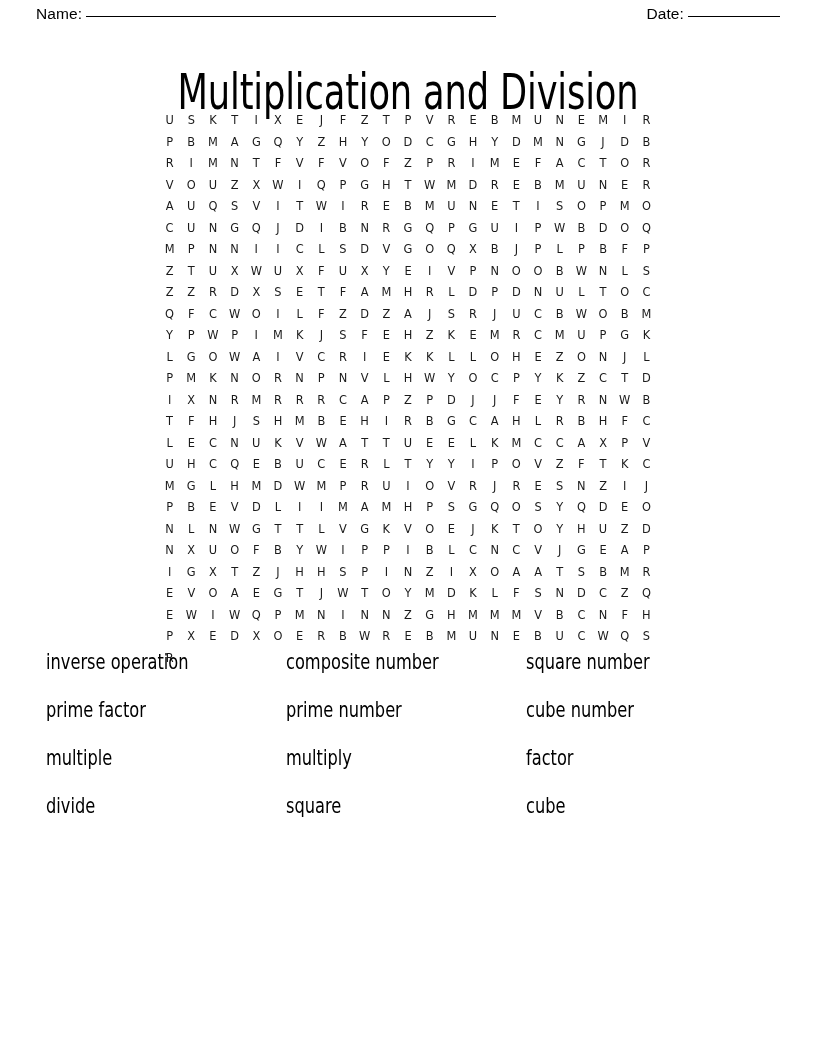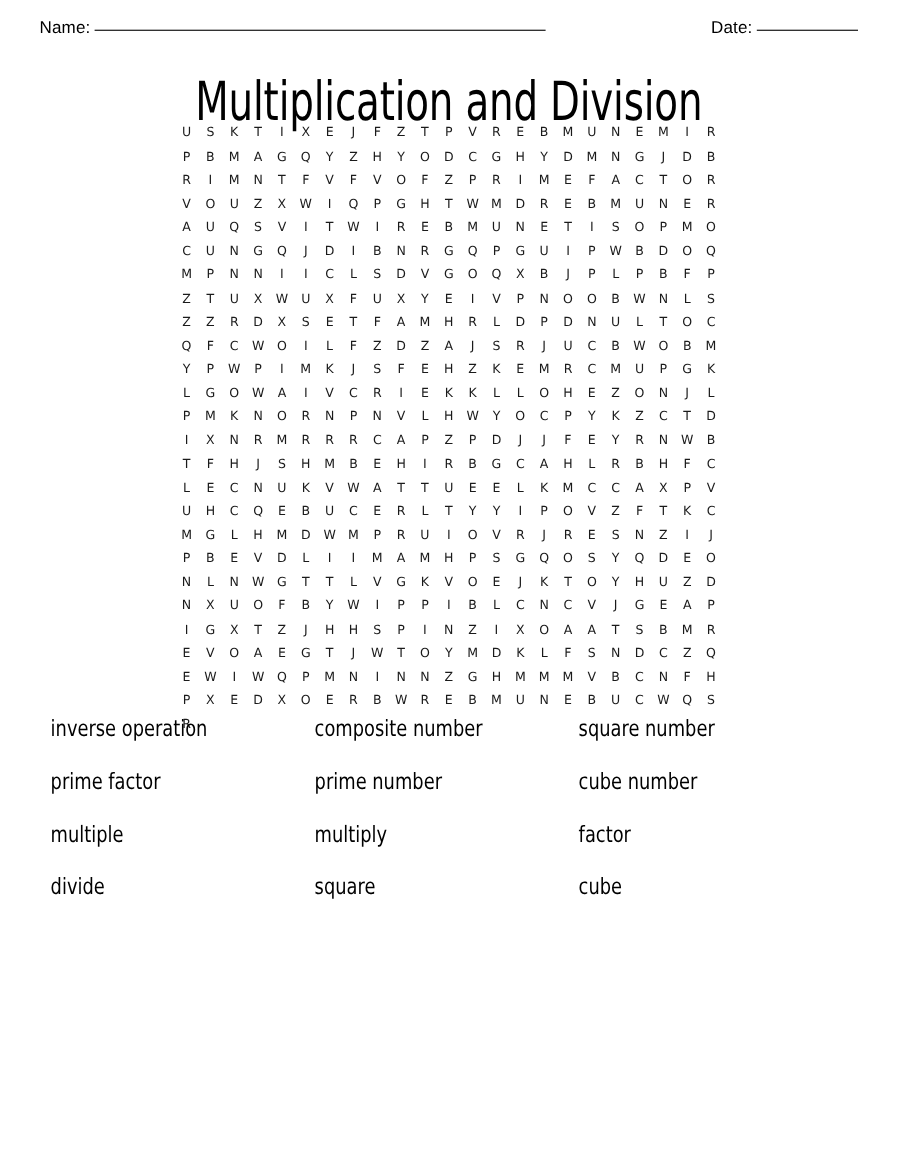--- a/index.html
+++ b/index.html
@@ -13,21 +13,21 @@
     height: 1056px;
     position: relative;
     font-family: "Liberation Sans", sans-serif;
     color: #000000;
     overflow: hidden;
   }
 
   
   .header-row {
     position: absolute;
-    top: 13px;
+    top: 1px;
     left: 36px;
     right: 36px;
     height: 26px;
     display: flex;
     align-items: center;
     justify-content: space-between;
     font-size: 15.5px;
   }
   .field-group {
     display: flex;

